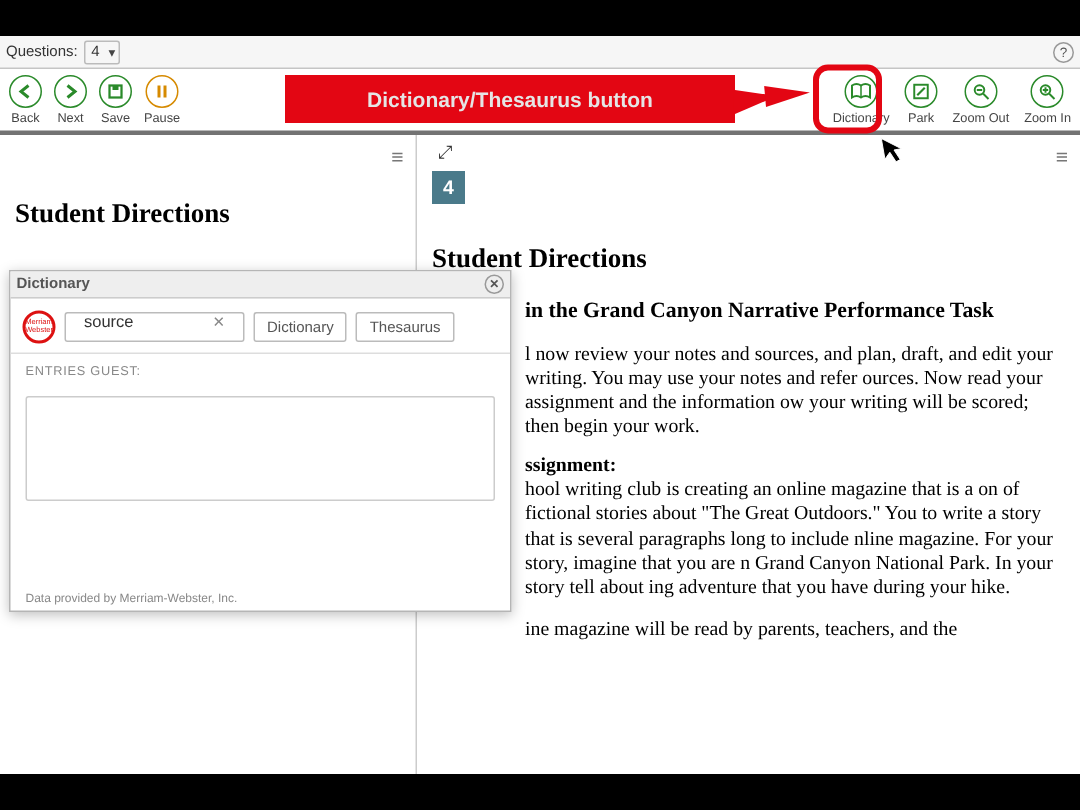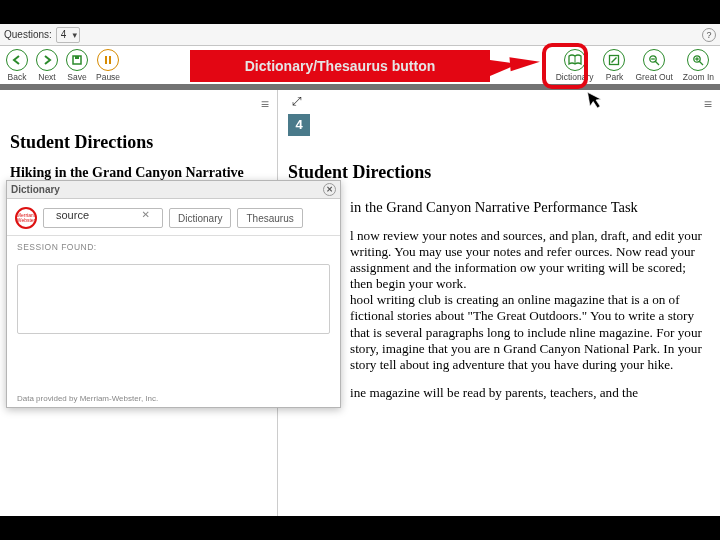--- a/index.html
+++ b/index.html
@@ -9,21 +9,21 @@
 
   
   .topbar { height: 22px; border-bottom: 1px solid #c5c5c5; display: flex; align-items: center; font-size: 10px; color: #333; padding: 0 4px; gap: 4px; background: #f6f6f6; }
   .topbar .qlabel { }
   .qselect { display: flex; align-items: center; border: 1px solid #bbb; border-radius: 2px; height: 16px; padding: 0 2px 0 4px; gap: 6px; }
   .qselect .chev { font-size: 9px; color: #444; }
   .crumb { color: #555; }
   .help { margin-left: auto; width: 14px; height: 14px; border: 1px solid #999; border-radius: 50%; display:flex; align-items:center; justify-content:center; font-size:9px; color:#555; }
 
   
-  .toolbar { height: 44px; border-bottom: 6px solid #737373; display:flex; align-items:center; padding: 0 6px; gap: 8px; background:#fff; }
+  .toolbar { height: 44px; border-bottom: 3px solid #737373; display:flex; align-items:center; padding: 0 6px; gap: 8px; background:#fff; }
   .tbtn { display:flex; flex-direction:column; align-items:center; gap:1px; font-size:8.5px; color:#444; cursor:pointer; }
   .tbtn .circ { width:22px; height:22px; border:1.5px solid; border-radius:50%; display:flex; align-items:center; justify-content:center; }
   .green { border-color:#2a8a2a; color:#2a8a2a; }
   .orange { border-color:#d68a00; color:#d68a00; }
   .tool-spacer { flex:1; }
   .right-tools { display:flex; gap:10px; align-items:center; }
 
   
   .dict-highlight { position:absolute; border:4px solid #e30613; border-radius:10px; width:46px; height:46px; left:542px; top:43px; z-index:30; pointer-events:none; }
   .callout { position:absolute; left:190px; top:50px; width:300px; height:32px; background:#e30613; border:1px solid #e30613; display:flex; align-items:center; justify-content:center; z-index:30; }
@@ -37,21 +37,21 @@
   .main { position:absolute; top:66px; left:0; right:0; bottom:0; display:flex; }
   .pane { position:relative; overflow:hidden; padding:6px 10px; font-size:12px; color:#000; }
   .pane-left { width:278px; border-right:1px solid #ccc; }
   .pane-right { flex:1; }
   .ham { position:absolute; top:6px; right:8px; font-size:14px; color:#777; }
   .expand-ic { position:absolute; left:14px; top:4px; font-size:12px; color:#333; }
   .qnum { display:inline-block; background:#4a7a8a; color:#fff; width:22px; height:22px; text-align:center; line-height:22px; font-size:13px; font-weight:bold; margin-top:18px; }
   h3.sd { font-family: "Times New Roman", serif; font-size:18px; font-weight:bold; margin-top:26px; }
   h3.sd-left { margin-top:36px; }
   h4.task { font-family:"Times New Roman", serif; font-size:14px; font-weight:bold; margin-top:12px; }
-  h4.task-r { font-family:"Times New Roman", serif; font-size:14.5px; font-weight:normal; margin-top:16px; }
+  h4.task-r { font-family:"Times New Roman", serif; font-size:14.5px; font-weight:bold; margin-top:16px; }
   p.body { font-family:"Times New Roman", serif; font-size:13.2px; line-height:1.22; margin-top:12px; }
   p.assign-lbl { font-family:"Times New Roman", serif; font-size:13.2px; font-weight:bold; margin-top:10px; }
 
   
   .dlg { position:absolute; left:6px; top:180px; width:335px; height:228px; background:#fff; border:1px solid #b5b5b5; box-shadow:0 2px 8px rgba(0,0,0,.25); z-index:50; font-size:11px; color:#555; }
   .dlg-head { height:18px; background:#eee; border-bottom:1px solid #ccc; display:flex; align-items:center; padding:0 4px; font-size:10px; font-weight:bold; color:#555; }
   .dlg-head .x { margin-left:auto; width:13px; height:13px; border:1px solid #999; border-radius:50%; display:flex; align-items:center; justify-content:center; font-size:8px; }
   .dlg-search { display:flex; align-items:center; gap:6px; padding:8px 8px 6px 8px; border-bottom:1px solid #ddd; }
   .mw { width:22px; height:22px; border:2px solid #d11; border-radius:50%; display:flex; align-items:center; justify-content:center; font-size:5px; color:#d11; line-height:1; text-align:center; }
   .sbox { flex:0 0 120px; height:20px; border:1px solid #bbb; border-radius:2px; display:flex; align-items:flex-start; padding:0 12px; font-size:11px; color:#333; }
@@ -139,50 +139,50 @@
         <span>Park</span>
       </div>
       <div class="tbtn">
         <div class="circ green">
           <svg width="12" height="12" viewBox="0 0 12 12">
                 <circle cx="5" cy="5" r="3.2" fill="none" stroke="#2a8a2a" stroke-width="1.3"></circle>
                 <line x1="7.5" y1="7.5" x2="11" y2="11" stroke="#2a8a2a" stroke-width="1.3"></line>
                 <line x1="3.2" y1="5" x2="6.8" y2="5" stroke="#2a8a2a" stroke-width="1.3"></line>
               </svg>
         </div>
-        <span>Great Out</span>
+        <span>Zoom Out</span>
       </div>
       <div class="tbtn">
         <div class="circ green">
           <svg width="12" height="12" viewBox="0 0 12 12">
                 <circle cx="5" cy="5" r="3.2" fill="none" stroke="#2a8a2a" stroke-width="1.3"></circle>
                 <line x1="7.5" y1="7.5" x2="11" y2="11" stroke="#2a8a2a" stroke-width="1.3"></line>
                 <line x1="3.2" y1="5" x2="6.8" y2="5" stroke="#2a8a2a" stroke-width="1.3"></line>
                 <line x1="5" y1="3.2" x2="5" y2="6.8" stroke="#2a8a2a" stroke-width="1.3"></line>
               </svg>
         </div>
         <span>Zoom In</span>
       </div>
     </div>
   </div>
 
   <div class="main">
     <div class="pane pane-left">
       <div class="ham">≡</div>
       <h3 class="sd sd-left">Student Directions</h3>
-      <h4 class="task">Hiking in the Grand Canyon Narrative</h4>
     </div>
     <div class="pane pane-right">
       <div class="expand-ic">⤢</div>
       <div class="ham">≡</div>
       <div class="qnum">4</div>
       <h3 class="sd">Student Directions</h3>
       <div class="clip">
         <h4 class="task-r">in the Grand Canyon Narrative Performance Task</h4>
         <p class="body">l now review your notes and sources, and plan, draft, and edit your writing. You may use your notes and refer ources. Now read your assignment and the information ow your writing will be scored; then begin your work.</p>
+        <p class="assign-lbl">ssignment:</p>
         <p class="body" style="margin-top:0">hool writing club is creating an online magazine that is a on of fictional stories about "The Great Outdoors." You to write a story that is several paragraphs long to include nline magazine. For your story, imagine that you are n Grand Canyon National Park. In your story tell about ing adventure that you have during your hike.</p>
         <p class="body">ine magazine will be read by parents, teachers, and the</p>
       </div>
     </div>
   </div>
 </div>
 
 <div class="callout">
   <span>Dictionary/Thesaurus button</span>
 </div>
@@ -208,18 +208,18 @@
       <span>source</span>
       <span class="sx">✕</span>
     </div>
     <div class="pill">
           <span>Dictionary</span>
         </div>
     <div class="pill">
           <span>Thesaurus</span>
         </div>
   </div>
-  <div class="entries">SESSION FOUND:</div>
+  <div class="entries">ENTRIES GUEST:</div>
   <div class="resbox"></div>
   <div class="credit">Data provided by Merriam-Webster, Inc.</div>
 </div>
 
 </div>
 
 </body></html>

